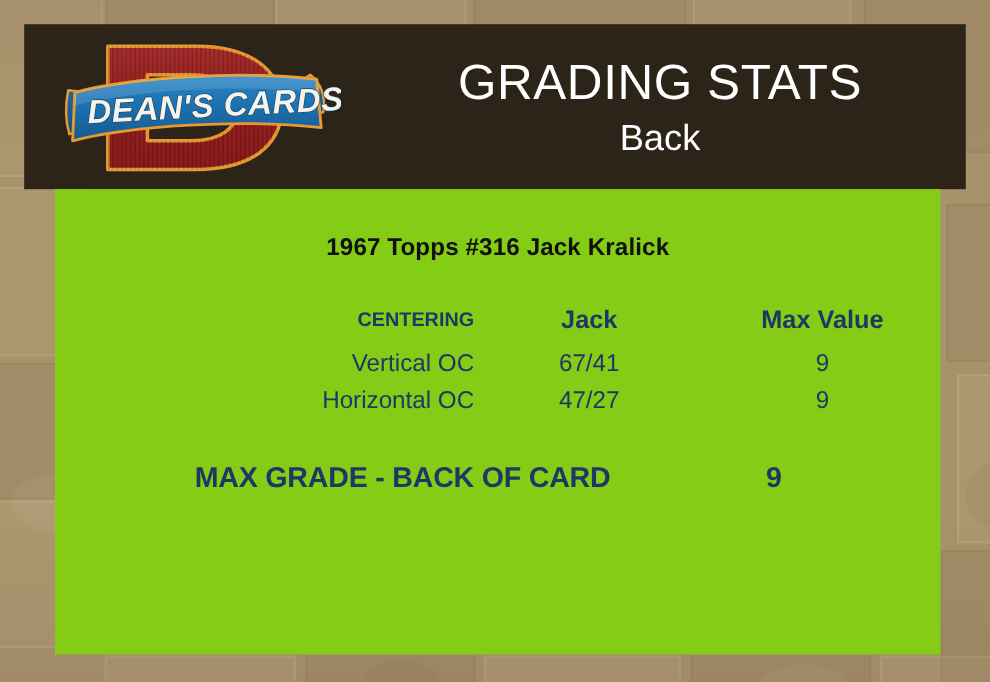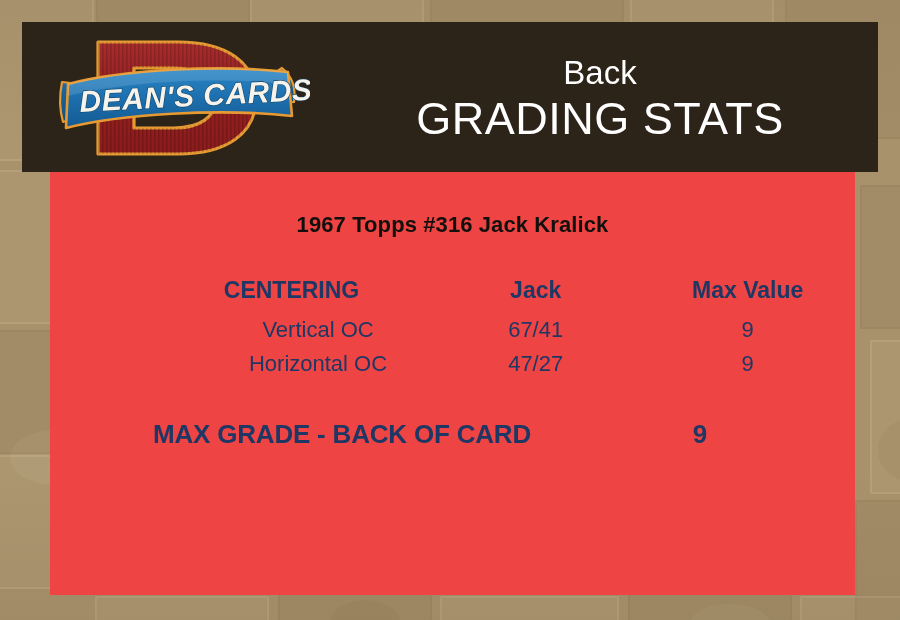--- a/index.html
+++ b/index.html
@@ -97,21 +97,21 @@
     white-space: nowrap;
   }
 
   
   #content-panel {
     position: absolute;
     left: 50px;
     top: 172px;
     width: 805px;
     height: 423px;
-    background: #ef4444;
+    background: #84cc16;
   }
 
   #card-title {
     text-align: center;
     color: #12100c;
     font-size: 22px;
     font-weight: bold;
     margin-top: 40px;
     letter-spacing: 0.1px;
   }
@@ -134,33 +134,33 @@
   #stats-table col.c-value { width: 195px; }
   #stats-table col.c-grade { width: 200px; }
 
   #stats-table th,
   #stats-table td {
     padding: 0;
     font-size: 22px;
     line-height: 34px;
   }
   #stats-table th.col-head-label {
-    text-align: center;
+    text-align: right;
     padding-left: 102px;
     font-weight: bold;
-    font-size: 23px;
+    font-size: 18px;
   }
   #stats-table th.col-head-value,
   #stats-table th.col-head-grade {
     text-align: center;
     font-weight: bold;
     font-size: 23px;
   }
   #stats-table td.row-label {
-    text-align: center;
+    text-align: right;
     padding-left: 155px;
     font-weight: normal;
   }
   #stats-table td.row-value,
   #stats-table td.row-grade {
     text-align: center;
     font-weight: normal;
   }
   #stats-table tr.head-row th { padding-bottom: 6px; }
 
@@ -172,20 +172,21 @@
     color: #1f3764;
   }
   #summary-label {
     width: 550px;
     padding-left: 103px;
     box-sizing: border-box;
     font-size: 26px;
     font-weight: bold;
     text-align: left;
     letter-spacing: -0.2px;
+    margin-left: 24px;
   }
   #summary-value {
     width: 255px;
     box-sizing: border-box;
     padding-right: 55px;
     font-size: 26px;
     font-weight: bold;
     text-align: center;
   }
 </style>
@@ -260,22 +261,22 @@
       <g>
         <path d="M18 54 C70 40 168 34 238 42 L242 86 C170 78 70 84 16 98 Z" fill="url(#ribbonMain)" stroke="#e89a32" stroke-width="2.6" stroke-linejoin="round"></path>
         <path d="M18 54 C70 40 168 34 238 42 L239 54 C168 46 70 52 18 66 Z" fill="rgba(255,255,255,0.13)"></path>
       </g>
 
       <text x="30" y="82" font-family="'Liberation Sans', sans-serif" font-size="30" font-weight="bold" font-style="italic" fill="#f6f3ec" stroke="#10405f" stroke-width="1.1" paint-order="stroke" letter-spacing="0.5" transform="rotate(-3 30 82)">DEAN'S CARDS</text>
     </svg>
   </div>
 
   <div id="header-titles">
+    <div id="header-title">GRADING STATS</div>
     <div id="header-subtitle">Back</div>
-    <div id="header-title">GRADING STATS</div>
   </div>
 </div>
 
 <div id="content-panel">
 
   <div id="card-title">1967 Topps #316 Jack Kralick</div>
 
   <table id="stats-table">
     <colgroup>
       <col class="c-label">

